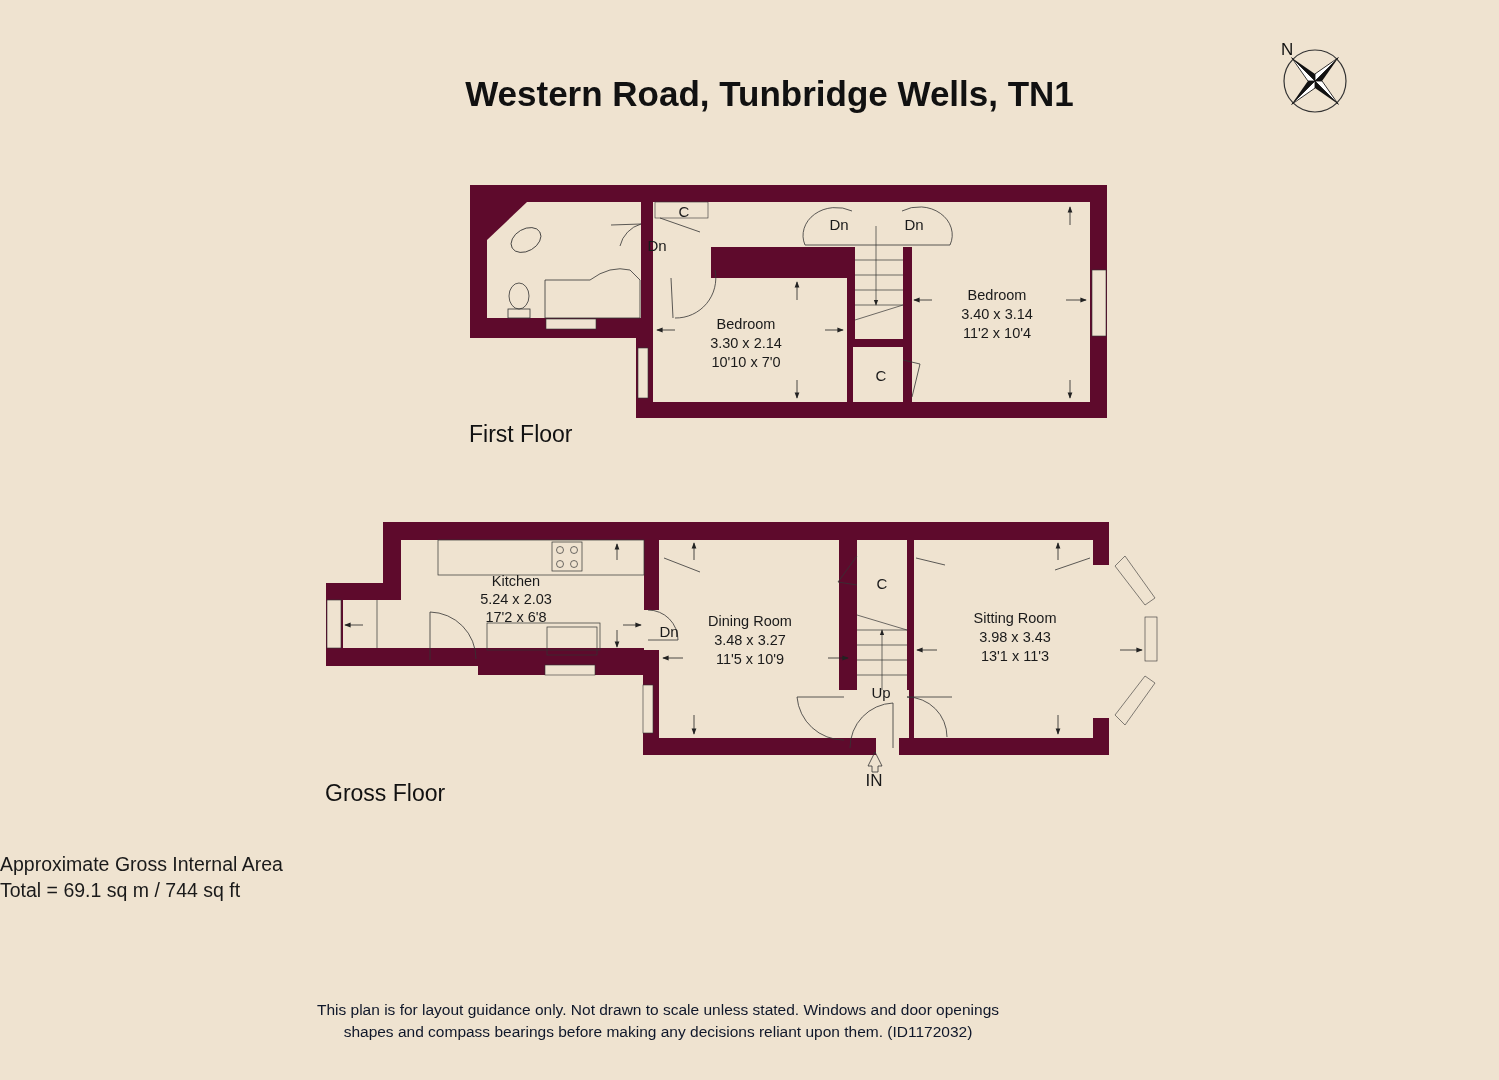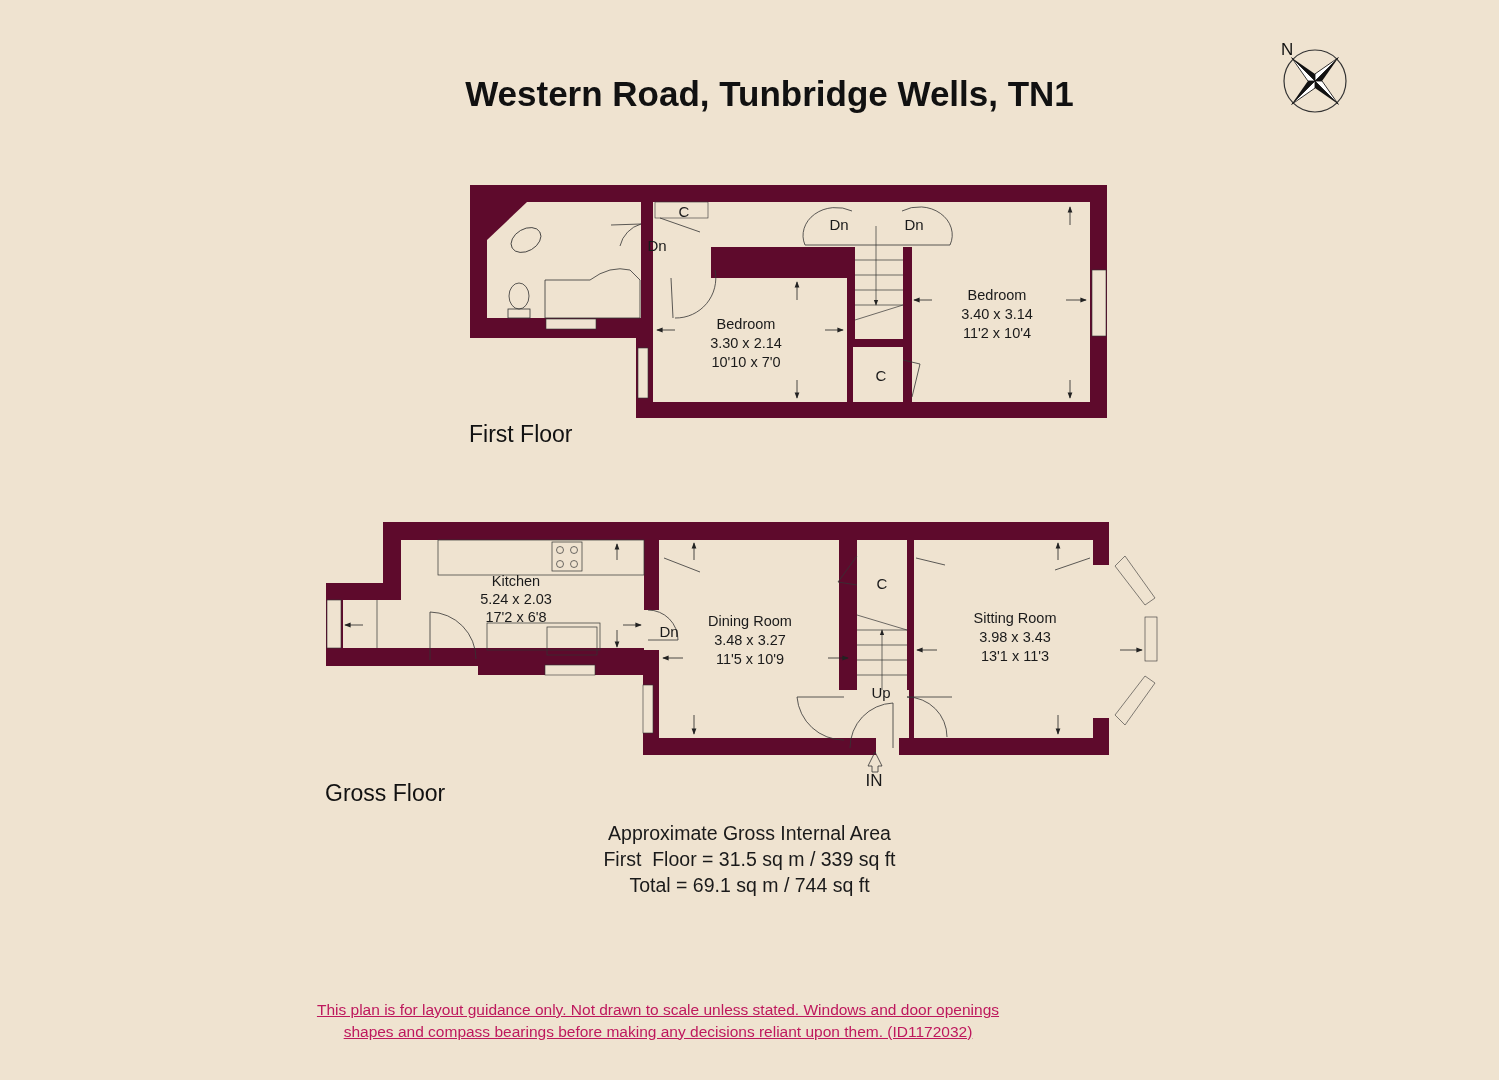--- a/index.html
+++ b/index.html
@@ -16,26 +16,26 @@
     text-align: center; font-size: 35px; font-weight: bold; letter-spacing: 0px; margin-left: 20px;
   }
   .floor-label {
     position: absolute; font-size: 23px; font-weight: normal;
   }
   .compass { position: absolute; left: 1270px; top: 36px; width: 80px; height: 80px; }
   svg.plan { position: absolute; left: 0; top: 0; }
   .room-text { font-family: "Liberation Sans", sans-serif; font-size: 14.5px; fill: #1a1a1a; text-anchor: middle; }
   .small-text { font-family: "Liberation Sans", sans-serif; font-size: 15px; fill: #1a1a1a; text-anchor: middle; }
   .area {
-    position: absolute; left: 0; width: 1499px; top: 820px;
-    text-align: center; font-size: 19.5px; line-height: 26px; color: #1a1a1a;
+    position: absolute; left: 0; width: 1499px; top: 851px;
+    font-size: 19.5px; line-height: 26px; color: #1a1a1a;
   }
   .disclaimer {
     position: absolute; left: 0; width: 1316px; top: 999px;
-    text-align: center; font-size: 15.5px; line-height: 21.5px; color: #be185d; text-decoration: underline;
+    text-align: center; font-size: 15.5px; line-height: 21.5px; color: #0f172a;
   }
 </style>
 </head>
 <body>
 
 <div class="title">Western Road, Tunbridge Wells, TN1</div>
 
 <div class="compass">
   <svg width="80" height="80" viewBox="0 0 80 80">
     <text x="11" y="19" font-family="Liberation Sans, sans-serif" font-size="17" fill="#111">N</text>
@@ -246,20 +246,19 @@
       <text class="room-text" x="1015" y="661">13'1 x 11'3</text>
     </g>
   </g>
 </svg>
 
 <div class="floor-label" style="left:469px; top:421px;">First Floor</div>
 <div class="floor-label" style="left:325px; top:780px;">Gross Floor</div>
 
 <div class="area">
   <div>Approximate Gross Internal Area</div>
-  <div style="white-space:pre">First  Floor = 31.5 sq m / 339 sq ft</div>
   <div>Total = 69.1 sq m / 744 sq ft</div>
 </div>
 
 <div class="disclaimer">
   <div>This plan is for layout guidance only. Not drawn to scale unless stated. Windows and door openings</div>
   <div>shapes and compass bearings before making any decisions reliant upon them. (ID1172032)</div>
 </div>
 
 </body></html>

